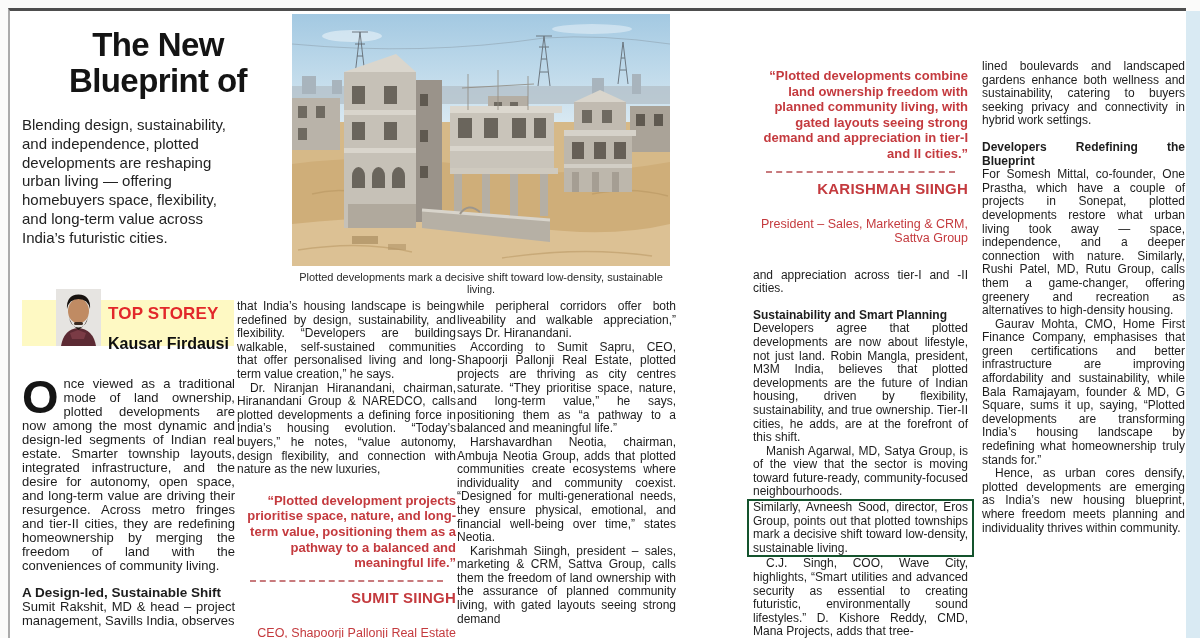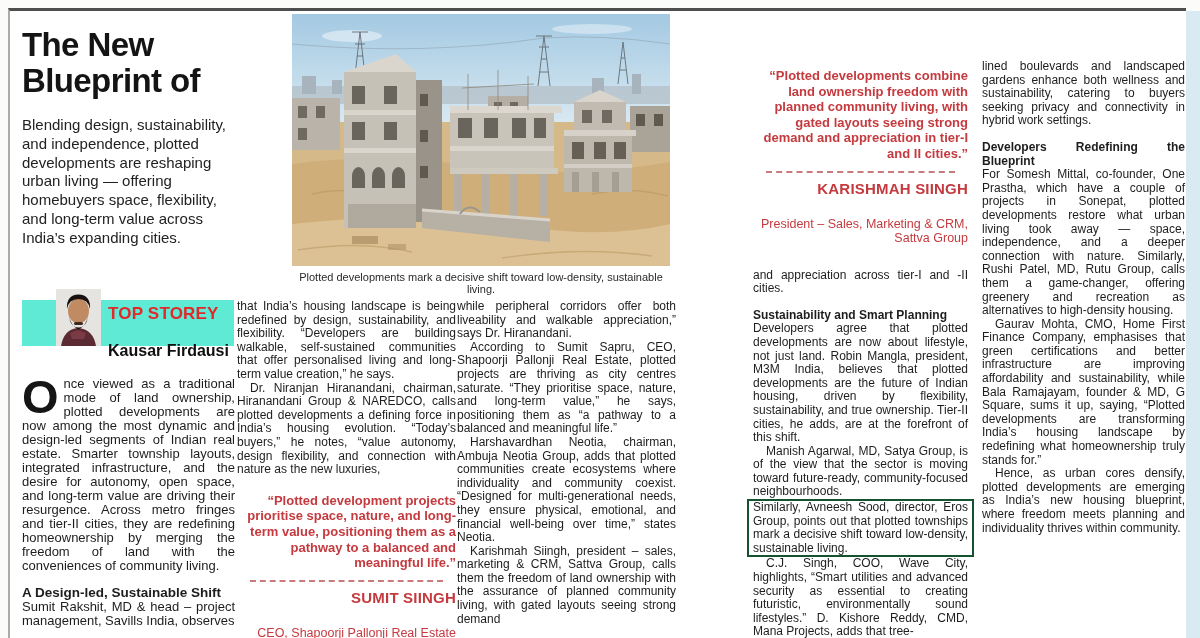--- a/index.html
+++ b/index.html
@@ -16,27 +16,27 @@
     position:absolute;right:0;top:11px;width:14px;height:627px;background:#d9eaf3;
   }
   .col{position:absolute;color:#1d1d1d;}
   .col p{margin:0;}
   .body-txt{font-size:12px;line-height:13.6px;text-align:justify;}
   .ind{text-indent:13px;}
   .subhead{font-weight:bold;margin-top:13px !important;}
 
   
   #col1{left:12px;top:16px;width:272px;}
-  #col1 .headline{font-size:33px;line-height:36px;font-weight:bold;letter-spacing:-0.6px;color:#141414;margin:0;}
+  #col1 .headline{font-size:33px;line-height:36px;font-weight:bold;letter-spacing:-0.6px;color:#141414;margin:0;text-align:center;}
   #col1 .standfirst{width:214px;font-size:15px;line-height:18.8px;margin-top:17px;color:#222;}
-  .byline-banner{position:relative;width:212px;height:46px;background:#5eead4;margin-top:52px;}
+  .byline-banner{position:relative;width:212px;height:46px;background:#fef9c3;margin-top:52px;}
   .author-photo{position:absolute;left:34px;bottom:0;width:45px;height:57px;}
   .byline-text{position:absolute;left:86px;top:4px;}
   .kicker{font-size:17px;font-weight:bold;color:#e2282a;letter-spacing:0.2px;}
-  .author-name{font-size:16px;font-weight:bold;color:#101010;margin-top:18px;}
+  .author-name{font-size:16px;font-weight:bold;color:#101010;margin-top:11px;}
   #col1 .body-txt{width:213px;font-size:13px;line-height:14px;}
   #col1 .opening{margin-top:31px;}
   .dropcap{float:left;font-size:47px;line-height:37px;font-weight:bold;color:#151515;margin:1px 5px 0 0;}
   #col1 .subhead{font-size:13.5px;}
 
   
   .photo-fig{position:absolute;left:282px;top:3px;width:378px;margin:0;}
   .photo-fig svg{display:block;}
   .photo-caption{display:block;text-align:center;font-size:11px;color:#2a2a2a;margin-top:5px;}
 
@@ -60,21 +60,21 @@
   }
   .red-box p{text-indent:0;}
 </style>
 </head>
 <body>
 
 <div class="sheet">
 
   <div class="col" id="col1">
     <h1 class="headline"><span>The New</span><br><span>Blueprint of</span><br></h1>
-    <p class="standfirst">Blending design, sustainability, and independence, plotted developments are reshaping urban living — offering homebuyers space, flexibility, and long-term value across India’s expanding cities.</p>
+    <p class="standfirst">Blending design, sustainability, and independence, plotted developments are reshaping urban living — offering homebuyers space, flexibility, and long-term value across India’s futuristic cities.</p>
 
     <div class="byline-banner">
       <div class="author-photo">
         <svg width="45" height="57" viewBox="0 0 45 57">
           <rect x="0" y="0" width="45" height="57" fill="#e6e4e1"></rect>
           <path d="M5 57 Q8 40 22 39 Q37 40 40 57 Z" fill="#5c2a33"></path>
           <path d="M14 44 L22 41 L30 44 L28 50 L16 50 Z" fill="#7a3b45"></path>
           <ellipse cx="22.5" cy="22" rx="10.5" ry="12.5" fill="#c08b63"></ellipse>
           <path d="M11 20 Q10 6 22.5 5.5 Q35 6 34 20 Q32 10 22.5 10 Q13 10 11 20 Z" fill="#17120f"></path>
           <path d="M13 27 Q14 38 22.5 38.5 Q31 38 32 27 Q31 35 22.5 41 Q14 35 13 27 Z" fill="#241a14"></path>

